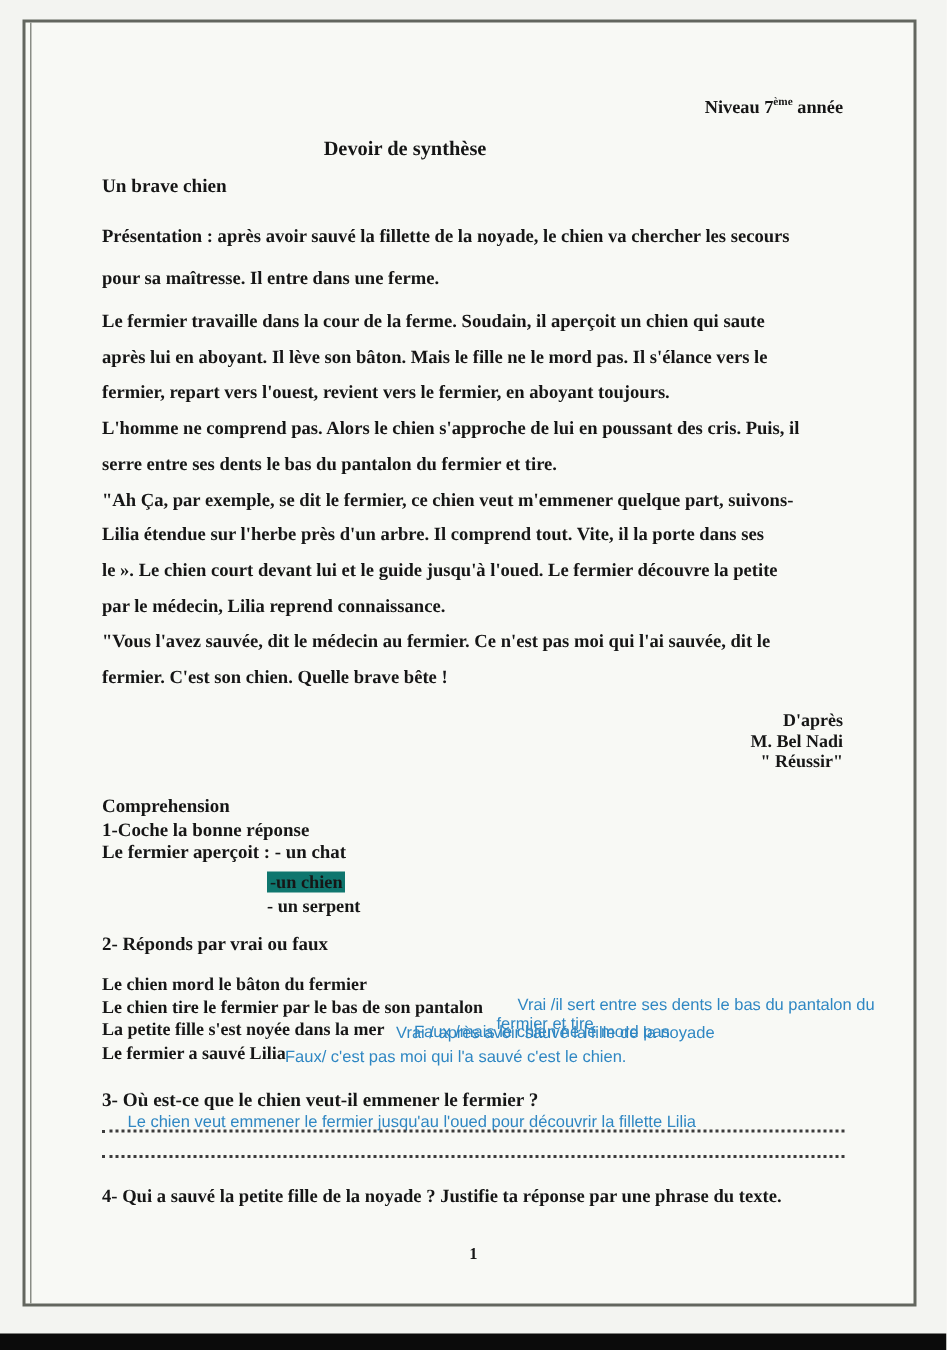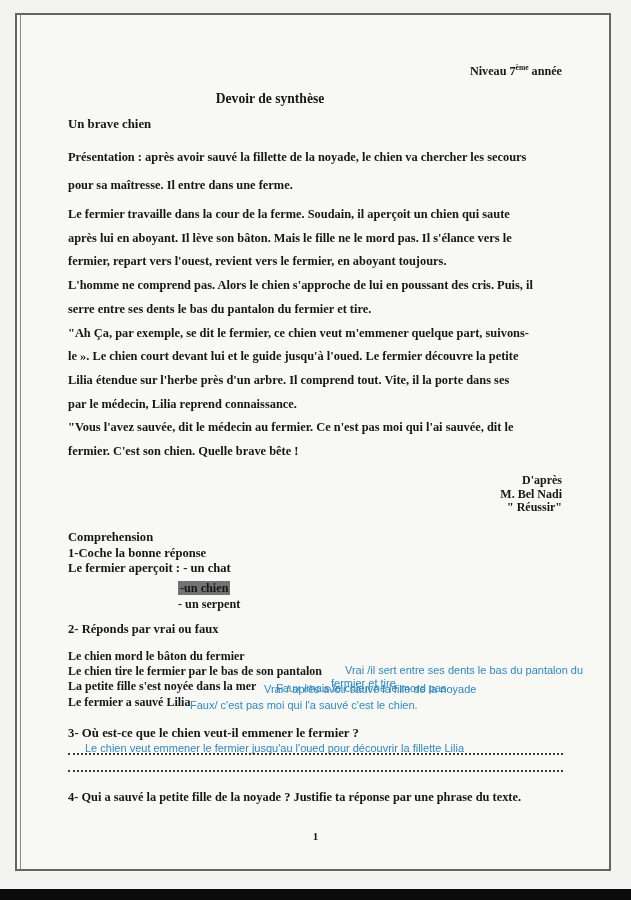--- a/index.html
+++ b/index.html
@@ -27,21 +27,21 @@
   .niveau sup{font-size:7.5px;}
   .doc-title{top:91px;left:0;width:540px;text-align:center;font-size:13.6px;font-weight:bold;}
   .text-title{top:117px;left:68px;font-size:12.8px;font-weight:bold;}
   .presentation{top:143px;left:68px;font-size:12.4px;font-weight:bold;line-height:28px;}
   .body-text{top:203px;left:68px;font-size:12.4px;font-weight:bold;line-height:23.7px;}
   .body-text div{white-space:nowrap;}
   .attribution{top:474px;right:69px;text-align:right;font-size:12px;font-weight:bold;line-height:13.5px;}
 
   .comp-head{top:530px;left:68px;font-size:12.6px;font-weight:bold;line-height:15.6px;}
   .q1-option{left:178px;font-size:12.2px;font-weight:bold;white-space:nowrap;}
-  .hl{background:#737373;padding:0 2px;}
+  .hl{background:#0f766e;padding:0 2px;}
 
   .q2-label{top:622px;left:68px;font-size:12.6px;font-weight:bold;}
   .q2-statements{top:649px;left:68px;font-size:12px;font-weight:bold;line-height:15.2px;}
   .q2-statements div{white-space:nowrap;}
   .blue{
     font-family:"Liberation Sans","DejaVu Sans",sans-serif;
     color:#2f87c3;font-size:11px;white-space:nowrap;
   }
   .q3-label{top:726px;left:68px;font-size:12.8px;font-weight:bold;}
   .q3-answer{top:742px;left:85px;}
@@ -71,22 +71,22 @@
   <div class="nowrap">pour sa maîtresse. Il entre dans une ferme.</div>
 </div>
 
 <div class="abs body-text">
   <div>Le fermier travaille dans la cour de la ferme. Soudain, il aperçoit un chien qui saute</div>
   <div>après lui en aboyant. Il lève son bâton. Mais le fille ne le mord pas. Il s'élance vers le</div>
   <div>fermier, repart vers l'ouest, revient vers le fermier, en aboyant toujours.</div>
   <div>L'homme ne comprend pas. Alors le chien s'approche de lui en poussant des cris. Puis, il</div>
   <div>serre entre ses dents le bas du pantalon du fermier et tire.</div>
   <div>"Ah Ça, par exemple, se dit le fermier, ce chien veut m'emmener quelque part, suivons-</div>
+  <div>Lilia étendue sur l'herbe près d'un arbre.  Il comprend tout.  Vite, il la porte dans ses</div>
   <div>le ». Le chien court devant lui et le guide jusqu'à l'oued.  Le fermier découvre la petite</div>
-  <div>Lilia étendue sur l'herbe près d'un arbre.  Il comprend tout.  Vite, il la porte dans ses</div>
   <div>par le médecin, Lilia reprend connaissance.</div>
   <div>"Vous l'avez sauvée, dit le médecin au fermier. Ce n'est pas moi qui l'ai sauvée, dit le</div>
   <div>fermier. C'est son chien. Quelle brave bête !</div>
 </div>
 
 <div class="abs attribution">
   <div>D'après</div>
   <div>M. Bel Nadi</div>
   <div>" Réussir"</div>
 </div>

